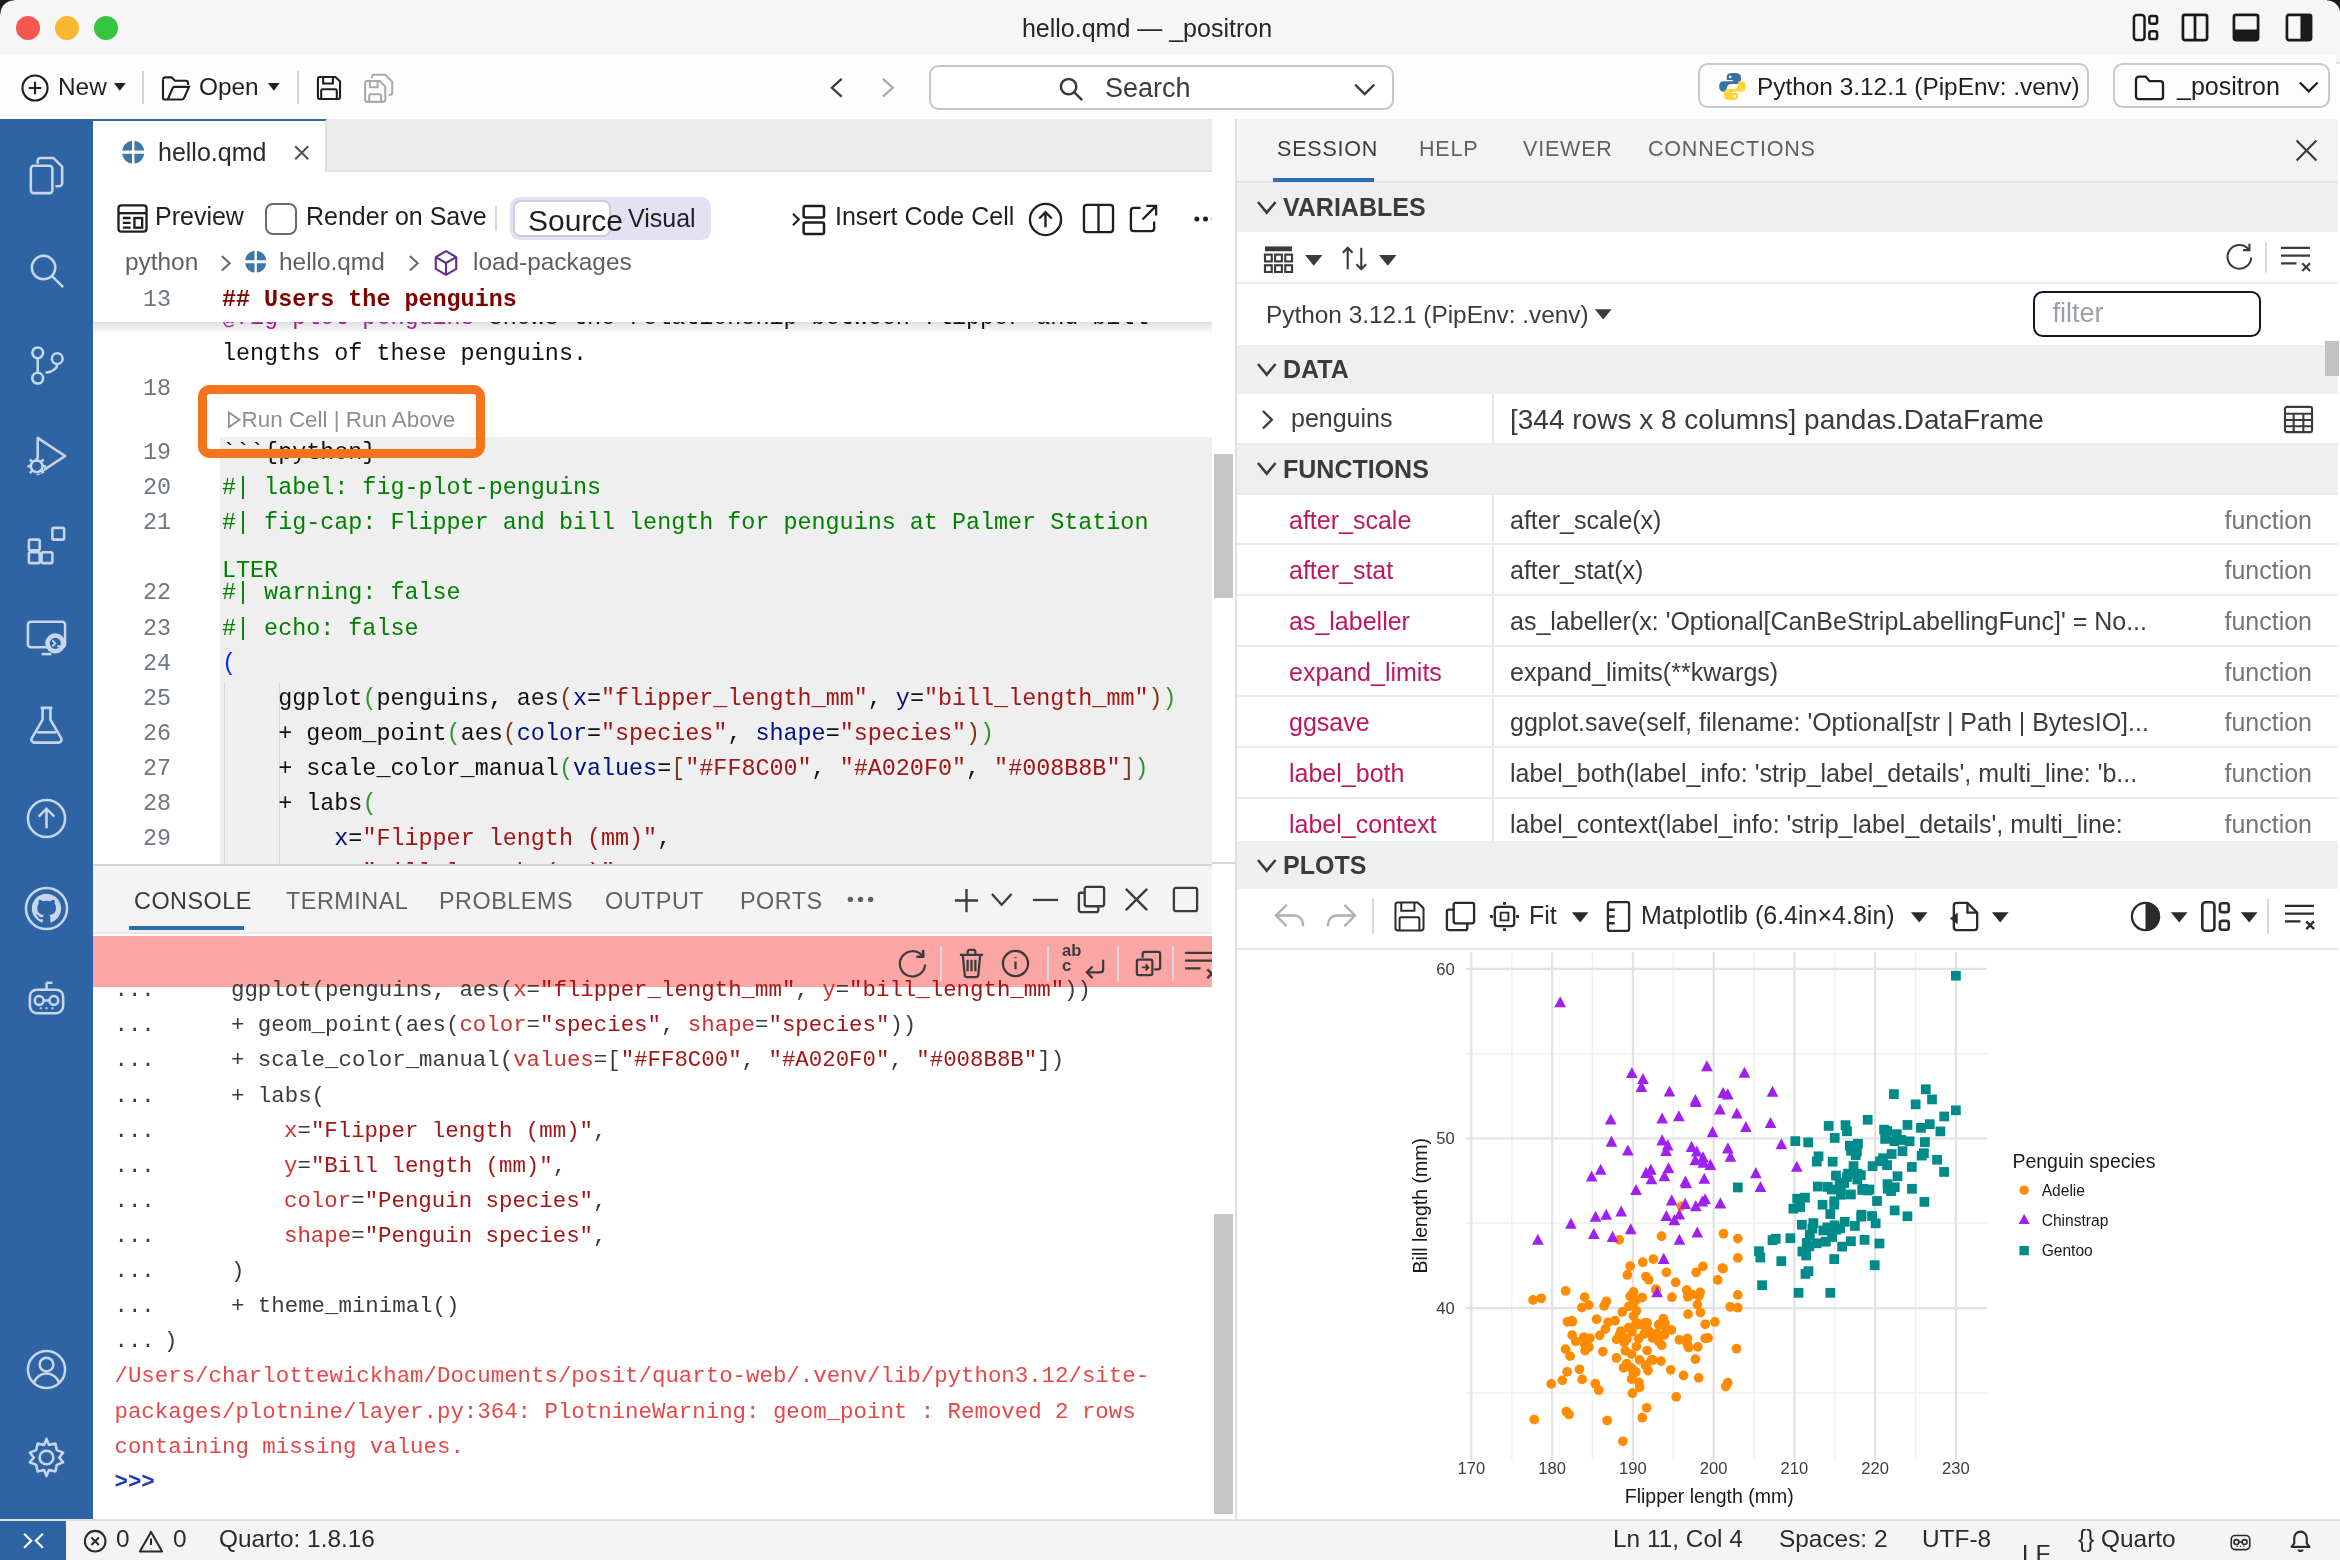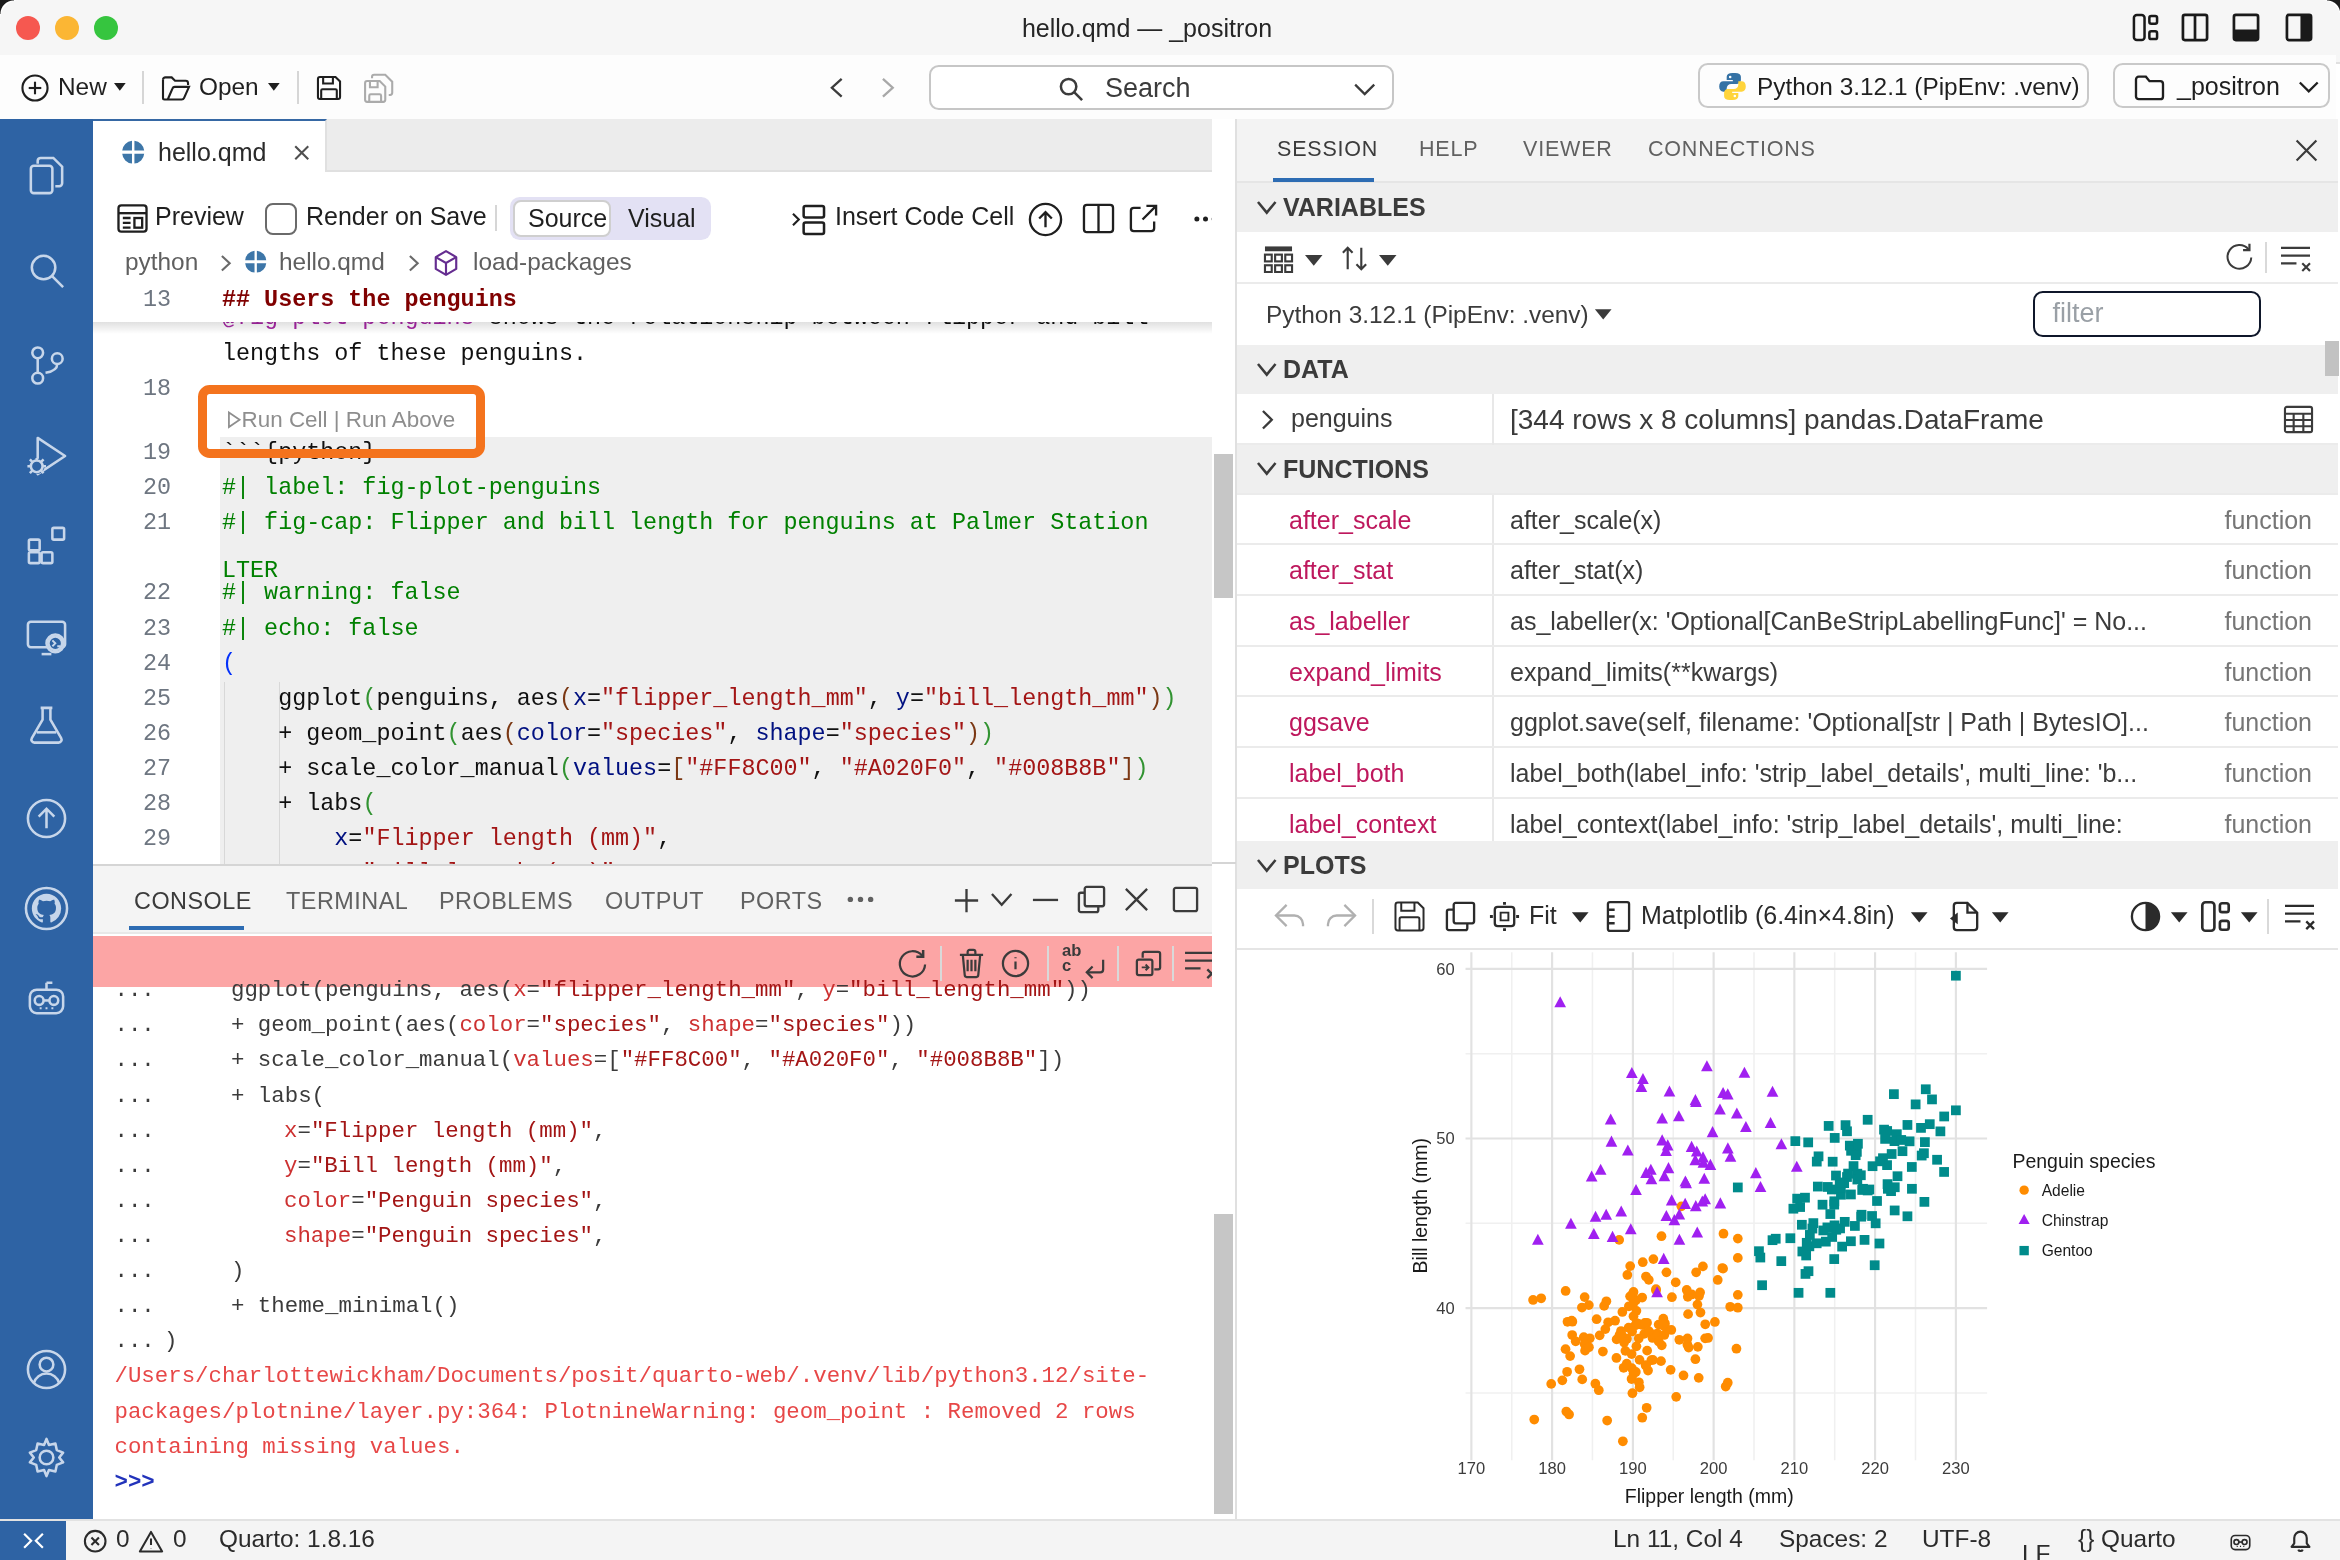--- a/index.html
+++ b/index.html
@@ -251,21 +251,21 @@
       <path d="M1.5 9.5h29"></path>
       <path d="M6 14.5h8M6 19.5h8M6 24.5h8"></path>
       <rect x="18" y="14.5" width="8" height="10"></rect>
     </svg>
 <div class="abs tbtxt" style="left:62px;top:28px;font-size:25px">Preview</div>
 <div class="abs" style="left:172px;top:29px;width:32px;height:32px;border:2.4px solid #6a6a6a;border-radius:7.8px;background:#fff"></div>
 <div class="abs tbtxt" style="left:213px;top:28px;font-size:25px">Render on Save</div>
 <div class="abs" style="left:402px;top:31px;width:2px;height:26px;background:#d6d6d6"></div>
 <div class="abs" style="left:417px;top:23.4px;width:201px;height:43px;background:#e3e1f4;border-radius:9.8px"></div>
 <div class="abs" style="left:420px;top:26px;width:98px;height:37px;background:#fff;border:2px solid #cfcfcf;border-radius:7.8px"></div>
-<div class="abs tbtxt" style="left:435px;top:30px;font-size:25px">Source</div>
+<div class="abs tbtxt" style="left:435px;top:30px;font-size:30px">Source</div>
 <div class="abs tbtxt" style="left:535px;top:30px;font-size:25px">Visual</div>
 <svg class="abs" style="left:698px;top:29px" width="35" height="33" viewBox="0 0 36 34" fill="none" stroke="#1f1f1f" stroke-width="2.6">
       <path d="M2 11l6 6-6 6" stroke-width="2.2"></path>
       <rect x="13" y="3" width="21" height="12" rx="2"></rect>
       <rect x="13" y="20" width="21" height="12" rx="2"></rect>
     </svg>
 <div class="abs tbtxt" style="left:742px;top:28px;font-size:25px">Insert Code Cell</div>
 <svg class="abs" style="left:934px;top:27px" width="37" height="37" viewBox="0 0 38 38" fill="none" stroke="#1f1f1f" stroke-width="2.4">
       <circle cx="19" cy="19" r="16"></circle>
       <path d="M19 27V12M12.5 18l6.5-6.5L25.5 18"></path>

